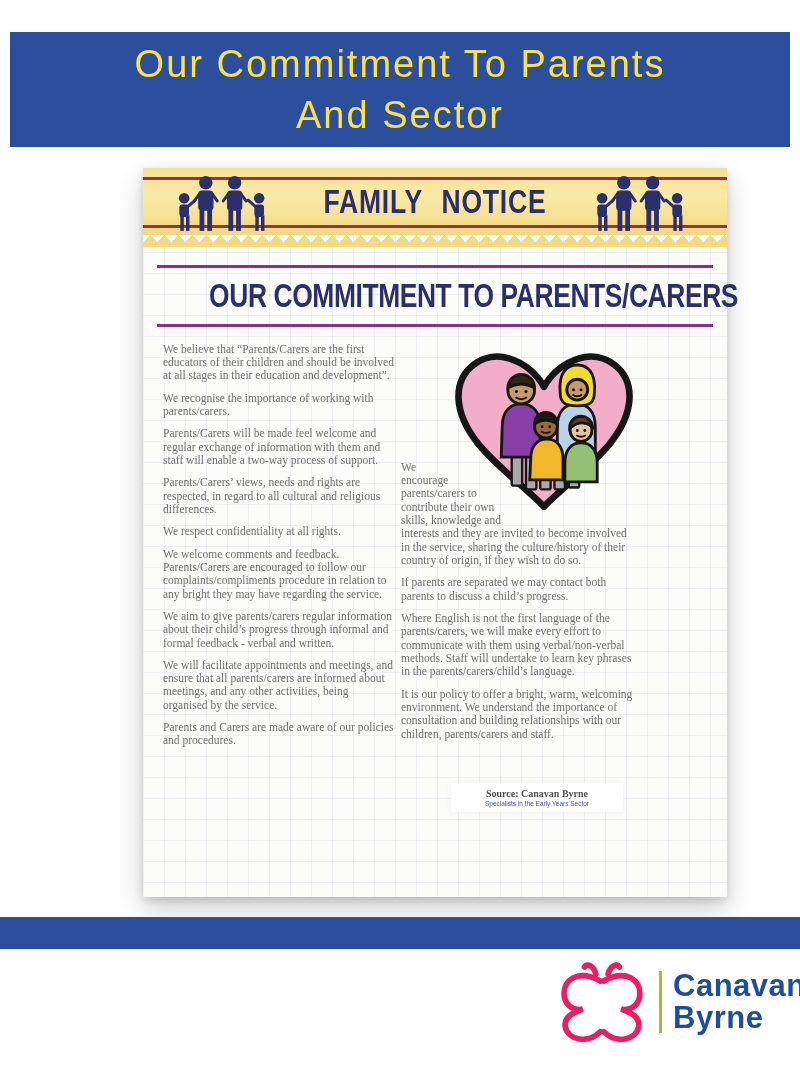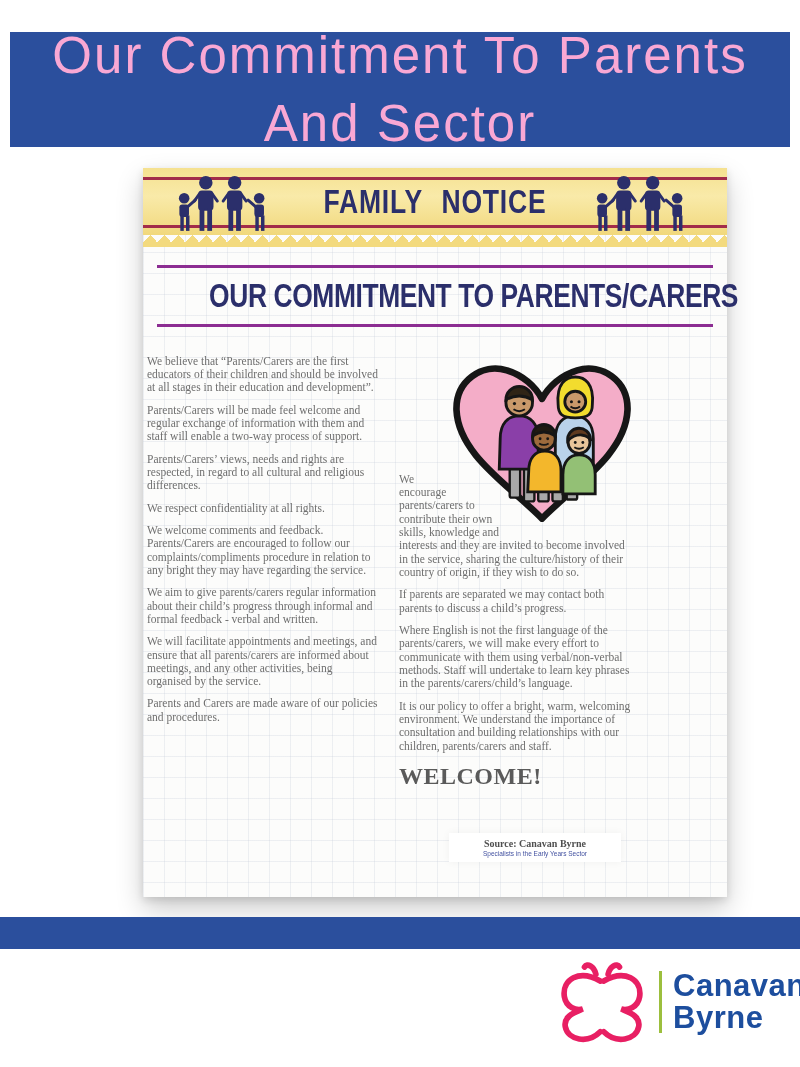--- a/index.html
+++ b/index.html
@@ -6,23 +6,23 @@
   html,body { margin:0; padding:0; }
   body {
     width:800px; height:1067px; position:relative;
     background:#ffffff; overflow:hidden;
     font-family:"Liberation Sans", sans-serif;
   }
 
   
   .banner {
     position:absolute; left:10px; top:32px; width:780px; height:115px;
-    background:#2b4f9d; color:#f9a8d4;
+    background:#2b4f9d; color:#fde047;
     display:flex; flex-direction:column; justify-content:center;
-    text-align:center; font-size:51px; line-height:1.32; letter-spacing:2px;
+    text-align:center; font-size:38px; line-height:1.32; letter-spacing:2px;
     font-weight:400;
   }
 
   
   .poster {
     position:absolute; left:143px; top:168px; width:584px; height:729px;
     background-color:#fcfcfb;
     background-image:
       linear-gradient(rgba(200,207,220,.30) 1px, transparent 1px),
       linear-gradient(90deg, rgba(200,207,220,.30) 1px, transparent 1px);
@@ -54,23 +54,23 @@
   .rule { height:3px; background:#8c2d92; margin:0 14px; }
   .rule-top { margin-top:18px; }
   .heading-wrap { text-align:left; margin:8px 0; }
   .poster-heading {
     display:inline-block; margin:0; color:#2b2f6b;
     font-size:33px; font-weight:700; line-height:1.2;
     transform:scaleX(.8); letter-spacing:-0.5px; white-space:nowrap;
   }
 
   .columns {
-    display:flex; gap:20px; padding:16px 4px 0;
+    display:flex; gap:6px; padding:16px 20px 0;
     font-family:"Liberation Serif", serif;
-    color:#6e6e6e; font-size:11.5px; line-height:1.16;margin-top:12px;
+    color:#6e6e6e; font-size:11.5px; line-height:1.16;
   }
   .col { width:232px; }
   .columns p { margin:0 0 9px; }
 
   .heart-float {
     float:right; width:190px; height:180px;
     margin:-2px -6px 4px 6px;
     shape-outside:polygon(0 0, 100% 0, 100% 100%, 48% 100%, 0 52%);
     shape-margin:4px;
   }
@@ -178,20 +178,21 @@
   <div class="rule rule-top"></div>
   <div class="heading-wrap">
     <h2 class="poster-heading">OUR COMMITMENT TO PARENTS/CARERS</h2>
   </div>
   <div class="rule"></div>
 
   <div class="columns">
 
     <div class="col">
         <p>We believe that “Parents/Carers are the first educators of their children and should be involved at all stages in their education and development”.</p>
+        <p>We recognise the importance of working with parents/carers.</p>
         <p>Parents/Carers will be made feel welcome and regular exchange of information with them and staff will enable a two-way process of support.</p>
         <p>Parents/Carers’ views, needs and rights are respected, in regard to all cultural and religious differences.</p>
         <p>We respect confidentiality at all rights.</p>
         <p>We welcome comments and feedback. Parents/Carers are encouraged to follow our complaints/compliments procedure in relation to any bright they may have regarding the service.</p>
         <p>We aim to give parents/carers regular information about their child’s progress through informal and formal feedback - verbal and written.</p>
         <p>We will facilitate appointments and meetings, and ensure that all parents/carers are informed about meetings, and any other activities, being organised by the service.</p>
         <p>Parents and Carers are made aware of our policies and procedures.</p>
       </div>
 
     <div class="col">
@@ -239,21 +240,20 @@
               <circle cx="143" cy="92" r="1.5" fill="#161616"></circle>
             <path d="M134,97 Q139,100 144,97" stroke="#161616" stroke-width="2" fill="none"></path>
           </svg>
         </div>
         <div class="col-spacer"></div>
       <p>We encourage parents/carers to contribute their own skills, knowledge and interests and they are invited to become involved in the service, sharing the culture/history of their country of origin, if they wish to do so.</p>
           <p>If parents are separated we may contact both parents to discuss a child’s progress.</p>
           <p>Where English is not the first language of the parents/carers, we will make every effort to communicate with them using verbal/non-verbal methods. Staff will undertake to learn key phrases in the parents/carers/child’s language.</p>
           <p>It is our policy to offer a bright, warm, welcoming environment. We understand the importance of consultation and building relationships with our children, parents/carers and staff.</p>
         </div>
-      <div class="welcome">WELCOME!</div>
       <div class="source-box">
         <div class="source-title">Source: Canavan Byrne</div>
         <div class="source-sub">Specialists in the Early Years Sector</div>
       </div>
     </div>
 
   </div>
 </section>
 
 <div class="bottom-bar"></div>

